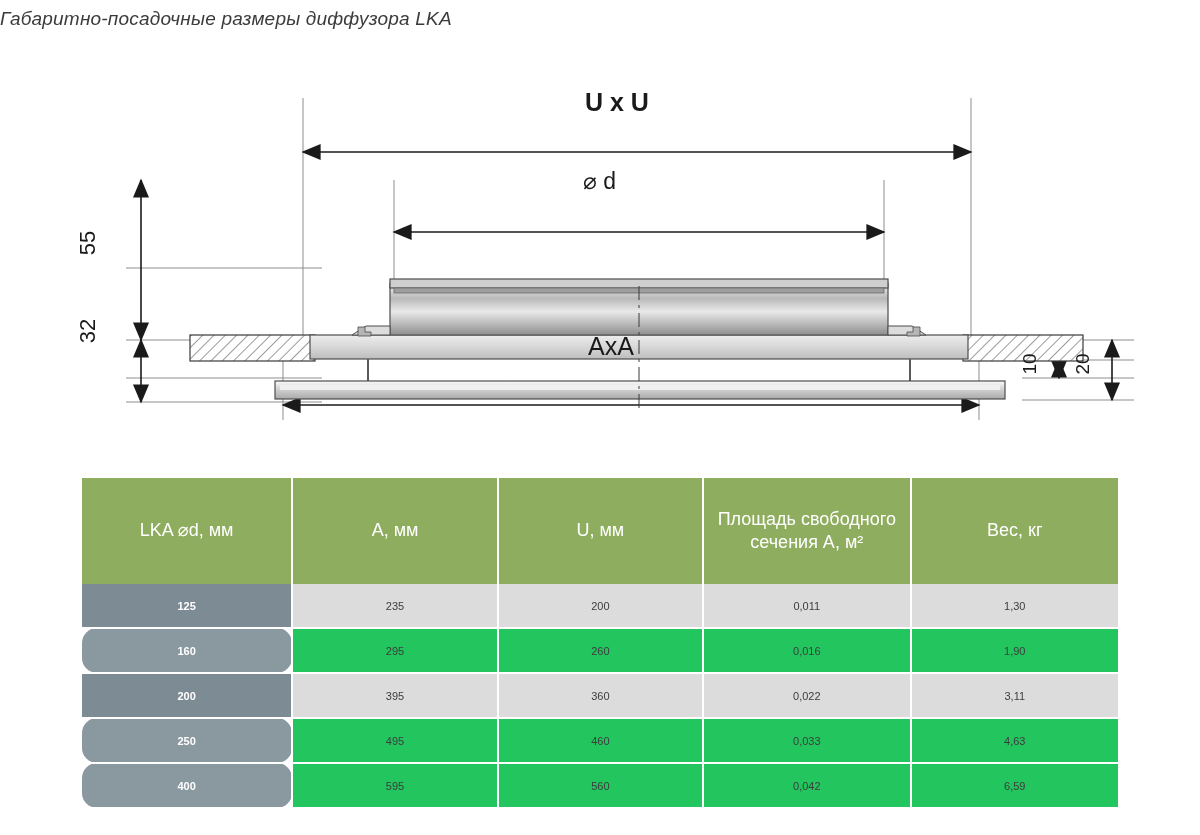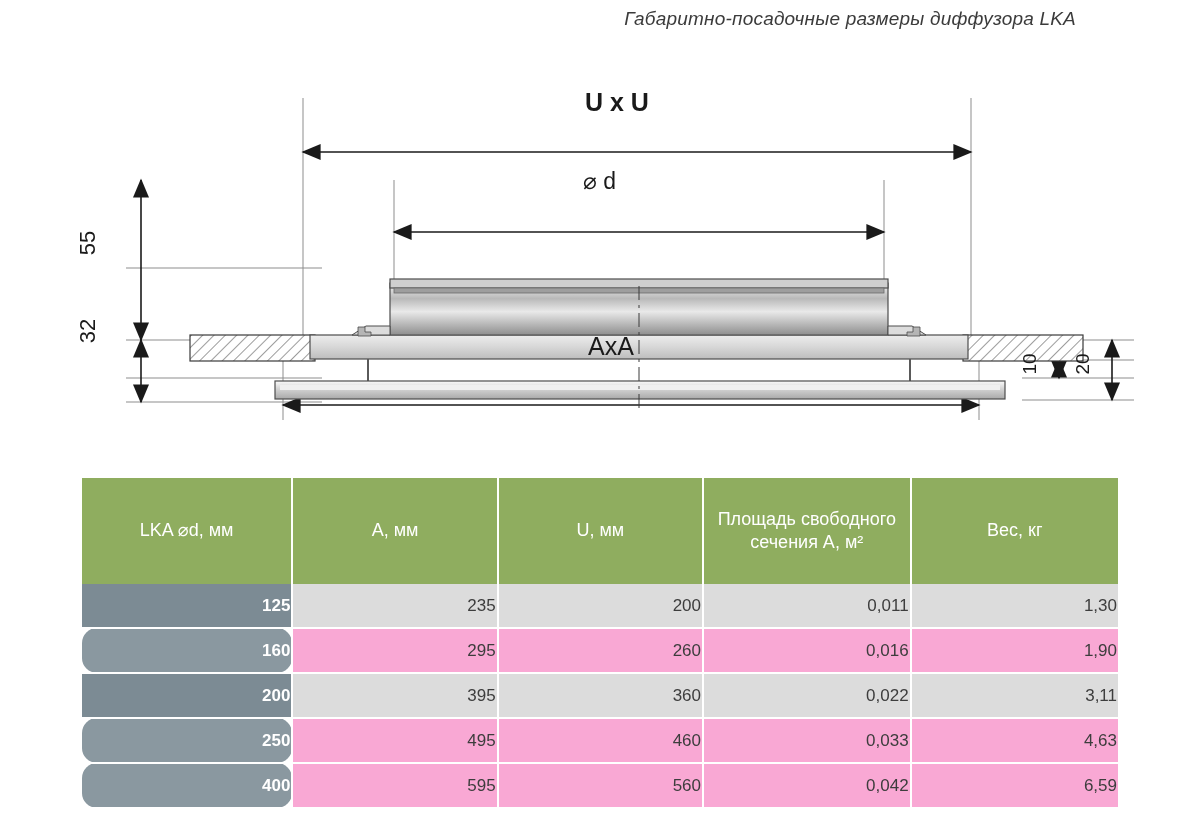--- a/index.html
+++ b/index.html
@@ -15,21 +15,21 @@
     position: relative;
     overflow: hidden;
   }
 
   
   .page-title {
     position: absolute;
     top: 8px;
     left: 0;
     width: 1076px;
-    text-align: right;
+    text-align: left;
     font-style: italic;
     font-size: 19px;
     color: #3b3b3b;
     letter-spacing: .2px;
   }
 
   
   .drawing {
     position: absolute;
     top: 40px;
@@ -68,37 +68,37 @@
     font-size: 18px;
     height: 98px;
     padding: 4px 6px;
     text-align: center;
     vertical-align: middle;
     line-height: 1.3;
     border-right: 2px solid #ffffff;
   }
   .spec-table th:last-child { border-right: none; }
   .spec-table td {
-    text-align: right;
+    text-align: center;
     vertical-align: middle;
     height: 41px;
     color: #3d3d3d;
     border-right: 2px solid #ffffff;
     border-bottom: 2px solid #ffffff;
-    font-size: 17px;
+    font-size: 11px;
   }
   .spec-table td:last-child { border-right: none; }
   .spec-table td.key {
     background: #7c8b94;
     color: #ffffff;
     font-weight: bold;
     width: 208px;
   }
   .spec-table tr.odd td { background: #dcdcdc; }
-  .spec-table tr.even td { background: #f9a8d4; }
+  .spec-table tr.even td { background: #22c55e; }
   .spec-table tr.odd td.key { background: #7c8b94; }
   .spec-table tr.even td.key { background: #8a98a0; border-radius: 15px; }
   .spec-table col.c1 { width: 208px; }
   .spec-table col.c2 { width: 206px; }
   .spec-table col.c3 { width: 206px; }
   .spec-table col.c4 { width: 208px; }
   .spec-table col.c5 { width: 208px; }
 </style>
 </head>
 <body>

